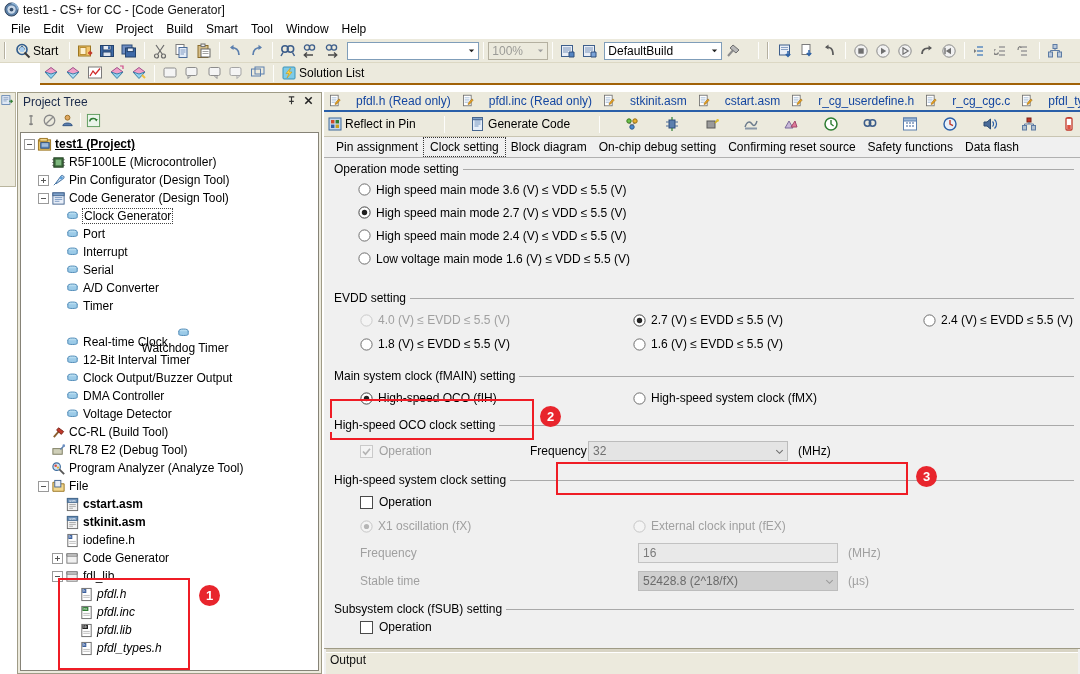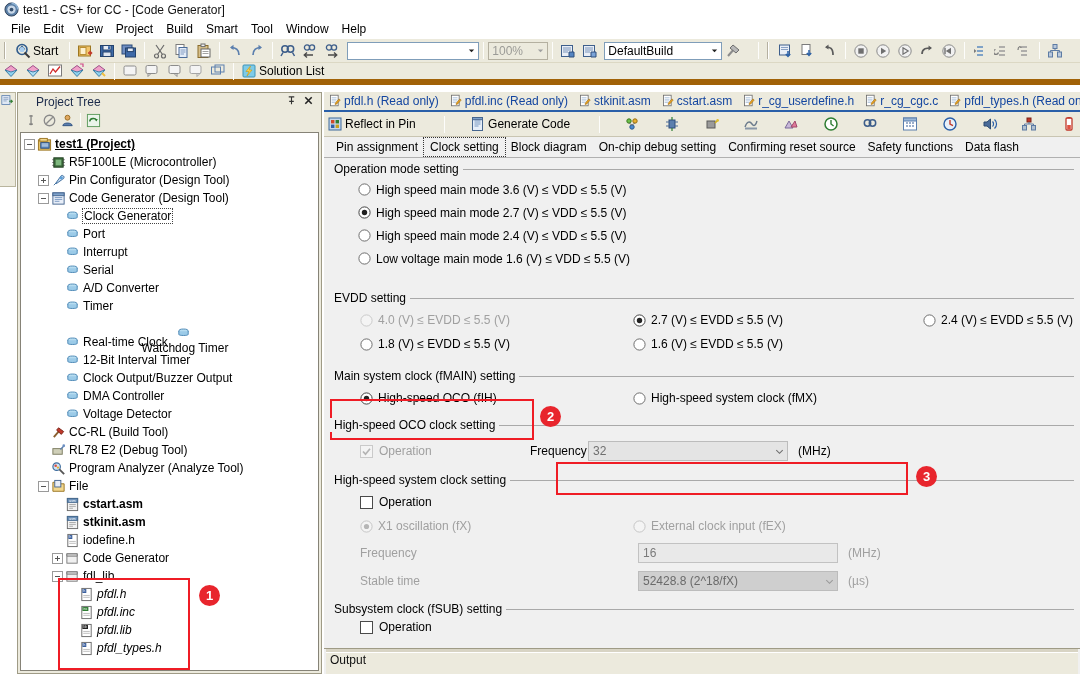--- a/index.html
+++ b/index.html
@@ -18,21 +18,21 @@
   .titlebar .ttext{ font-size:12px; color:#111; }
 
   
   .menubar{ height:20px; background:#fff; display:flex; align-items:center; padding-left:5px; }
   .menubar .mi{ padding:1px 7px 1px 6px; font-size:12px; color:#000; cursor:default; }
 
   
   .toolbar{ height:24px; background:#eceadd; display:flex; align-items:center;
             border-bottom:1px solid #dcd8c4; }
   .toolbar2{ height:22px; background:#eceadd; display:flex; align-items:center;
-             border-bottom:6px solid #a16207; }
+             border-bottom:2px solid #a16207;margin-left:40px; }
   .tgrip{ width:7px;height:17px;margin:0 2px 0 3px; flex:0 0 auto;
           background:
             linear-gradient(#fff 0 0) 2px 0/1px 17px no-repeat,
             linear-gradient(#b5b0a0 0 0) 1px 0/1px 17px no-repeat; }
   .tbtn{ display:flex; align-items:center; height:22px; padding:0 3px; cursor:default; }
   .tsep{ width:1px;height:17px;background:#c3bfae;margin:0 4px;
          border-right:1px solid #fdfdfb; flex:0 0 auto;}
   .tlabel{ font-size:12px; padding:0 4px 0 2px; }
   .tlabel.dim{ color:#9b9b97; }
   .ico{ width:16px;height:16px;flex:0 0 auto;display:block; }
@@ -49,42 +49,42 @@
   .sidetab{ position:absolute; left:0; top:92px; width:16px; height:95px;
             background:#eceadd; border:1px solid #b9b59e; border-left:none; }
   .sidetab .vtxt{ position:absolute; left:1px; top:18px; width:92px;
                   transform:rotate(90deg); transform-origin:0 0;
                   font-size:11px; white-space:nowrap; color:#222; }
   .sidetab .sicon{ position:absolute; left:1px; top:1px; width:13px; height:13px; }
 
   
   .ptree{ position:absolute; left:17px; top:92px; width:305px; height:582px;
           background:#eceadd; border:1px solid #9f9b86; }
-  .ptree .hdr{ height:17px; display:flex; align-items:center; padding:0 3px 0 5px;margin-left:13px; }
+  .ptree .hdr{ height:17px; display:flex; align-items:center; padding:0 3px 0 5px; }
   .ptree .hdr .t{ font-size:12px; color:#1b2a4a; }
   .ptree .hdr .sp{ margin-left:auto; display:flex; gap:6px; align-items:center; padding-right:4px; }
   .ptree .ptb{ height:20px; display:flex; align-items:center; gap:3px; padding-left:6px; }
   .ptree .body{ position:absolute; left:2px; top:39px; right:2px; bottom:2px;
                 background:#fff; border:1px solid #868377; overflow:hidden; }
 
   .tnode{ display:flex; align-items:center; height:18px; white-space:nowrap; font-size:12px; }
   .tnode .exp{ width:11px;height:11px;flex:0 0 auto;margin-right:2px; }
   .tnode .ti{ width:15px;height:15px;flex:0 0 auto;margin-right:3px; }
   .tnode .tx{ line-height:14px; }
   .tx.bold{ font-weight:bold; }
   .tx.italic{ font-style:italic; }
   .tx.ul{ text-decoration:underline; }
   .sel-dotted{ outline:1px dotted #444; padding:0 1px; }
 
   
   .main{ position:absolute; left:324px; top:92px; right:0; bottom:0; background:#f0f0f0; }
   .doctabs{ height:20px; background:#eceadd; display:flex; align-items:flex-end;
             border-bottom:2px solid #2a5fa8; overflow:hidden; }
   .dtab{ display:flex; align-items:center; height:19px; padding:0 6px 0 4px;
-         font-size:12px; color:#1446a0; cursor:default; white-space:nowrap; }
+         font-size:12px; color:#1446a0; cursor:default; white-space:nowrap;gap:12px; }
   .dtab .ico{ width:13px;height:13px;margin-right:3px; }
 
   .cgtb{ height:25px; background:#eceadd; display:flex; align-items:center;
          border-bottom:1px solid #c9c5b2;justify-content:space-between; }
 
   .subtabs{ height:21px; background:#f0f0f0; display:flex; align-items:center;
             padding-left:6px; border-bottom:1px solid #b0b0b0; }
   .stab{ font-size:12px; padding:2px 6px; color:#000; cursor:default; white-space:nowrap; }
   .stab.active{ outline:1px dotted #333; }
 

